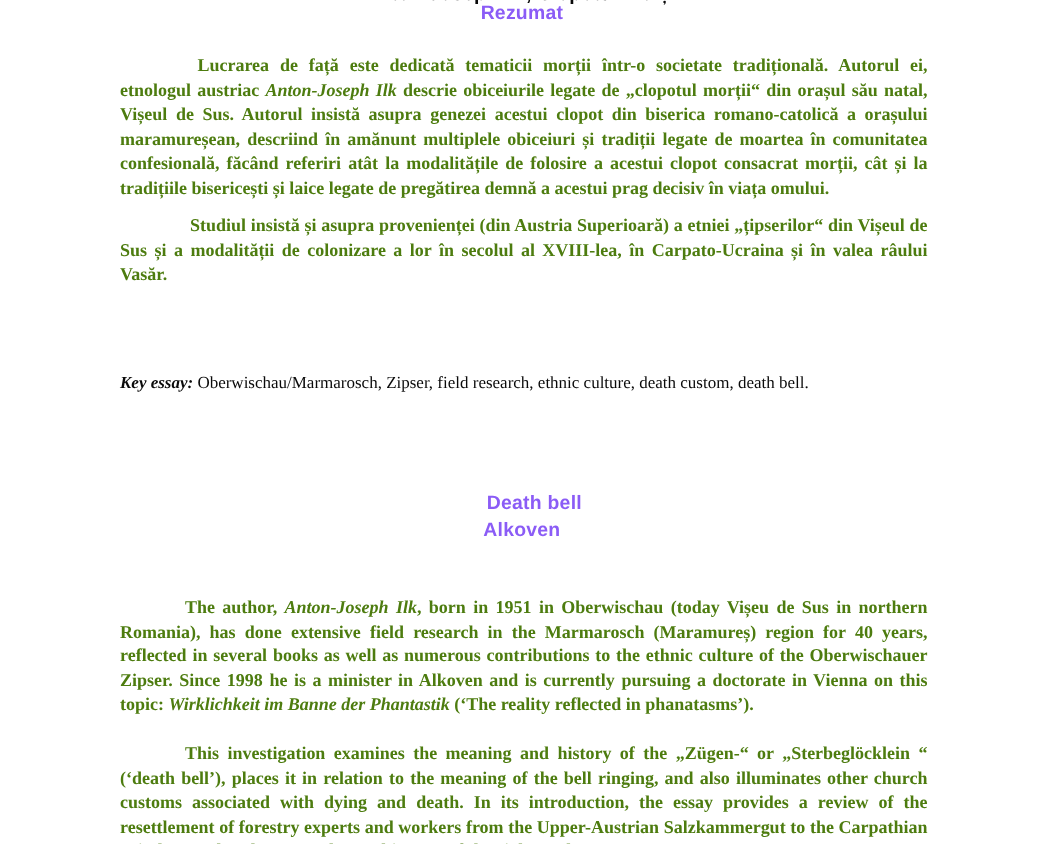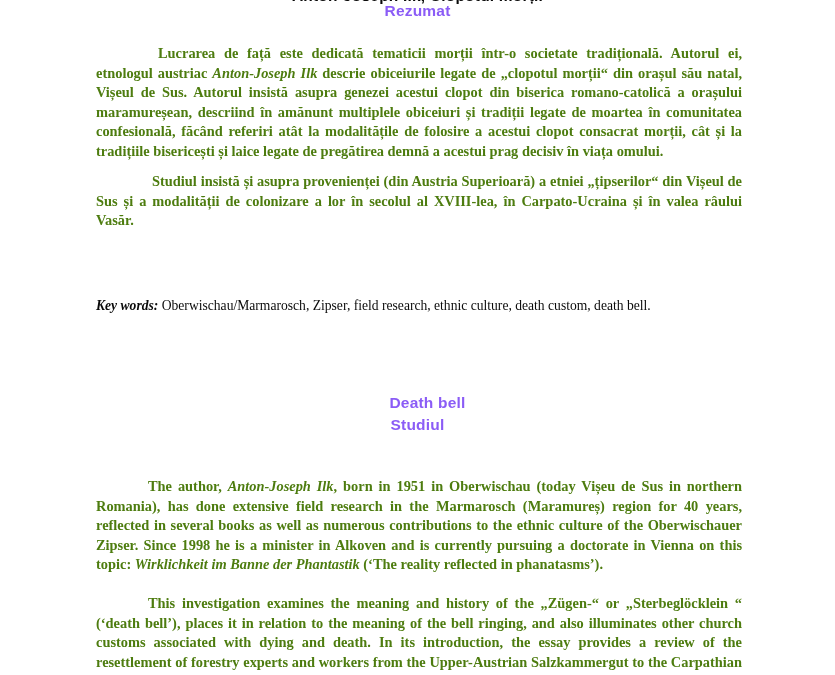--- a/index.html
+++ b/index.html
@@ -104,25 +104,25 @@
   <div class="clipped-top">Anton-Joseph Ilk, Clopotul morții</div>
 
   <div class="heading h-rezumat">Rezumat</div>
 
   <div class="col">
 
     <p class="body ro-1"><span>Lucrarea de față este dedicată tematicii morții într-o societate tradițională. Autorul ei, etnologul austriac </span><span class="ital">Anton-Joseph Ilk</span><span> descrie obiceiurile legate de „clopotul morții“ din orașul său natal, Vișeul de Sus. Autorul insistă asupra genezei acestui clopot din biserica romano-catolică a orașului maramureșean, descriind în amănunt multiplele obiceiuri și tradiții legate de moartea în comunitatea confesională, făcând referiri atât la modalitățile de folosire a acestui clopot consacrat morții, cât și la tradițiile bisericești și laice legate de pregătirea demnă a acestui prag decisiv în viața omului.</span></p>
 
     <p class="body ro-2">Studiul insistă și asupra provenienței (din Austria Superioară) a etniei „țipserilor“ din Vișeul de Sus și a modalității de colonizare a lor în secolul al XVIII-lea, în Carpato-Ucraina și în valea râului Vasăr.</p>
 
-    <div class="keywords"><span class="kw-label">Key words:</span><span> Oberwischau/Marmarosch, Zipser, field research, ethnic culture, death custom, death bell.</span></div>
+    <div class="keywords"><span class="kw-label">Key essay:</span><span> Oberwischau/Marmarosch, Zipser, field research, ethnic culture, death custom, death bell.</span></div>
 
     <p class="body en-1"><span>The author, </span><span class="ital">Anton-Joseph Ilk</span><span>, born in 1951 in Oberwischau (today Vișeu de Sus in northern Romania), has done extensive field research in the Marmarosch (Maramureș) region for 40 years, reflected in several books as well as numerous contributions to the ethnic culture of the Oberwischauer Zipser. Since 1998 he is a minister in Alkoven and is currently pursuing a doctorate in Vienna on this topic: </span><span class="ital">Wirklichkeit im Banne der Phantastik</span><span> (‘The reality reflected in phanatasms’).</span></p>
 
     <p class="body en-2">This investigation examines the meaning and history of the „Zügen-“ or „Sterbeglöcklein “ (‘death bell’), places it in relation to the meaning of the bell ringing, and also illuminates other church customs associated with dying and death. In its introduction, the essay provides a review of the resettlement of forestry experts and workers from the Upper-Austrian Salzkammergut to the Carpathian Wischau at the Theresa and Josephine era of the eighteenth century.</p>
 
   </div>
 
   <div class="heading h-deathbell">Death bell</div>
 
-  <div class="heading h-abstract">Studiul</div>
+  <div class="heading h-abstract">Alkoven</div>
 
 </div>
 
 </body></html>

